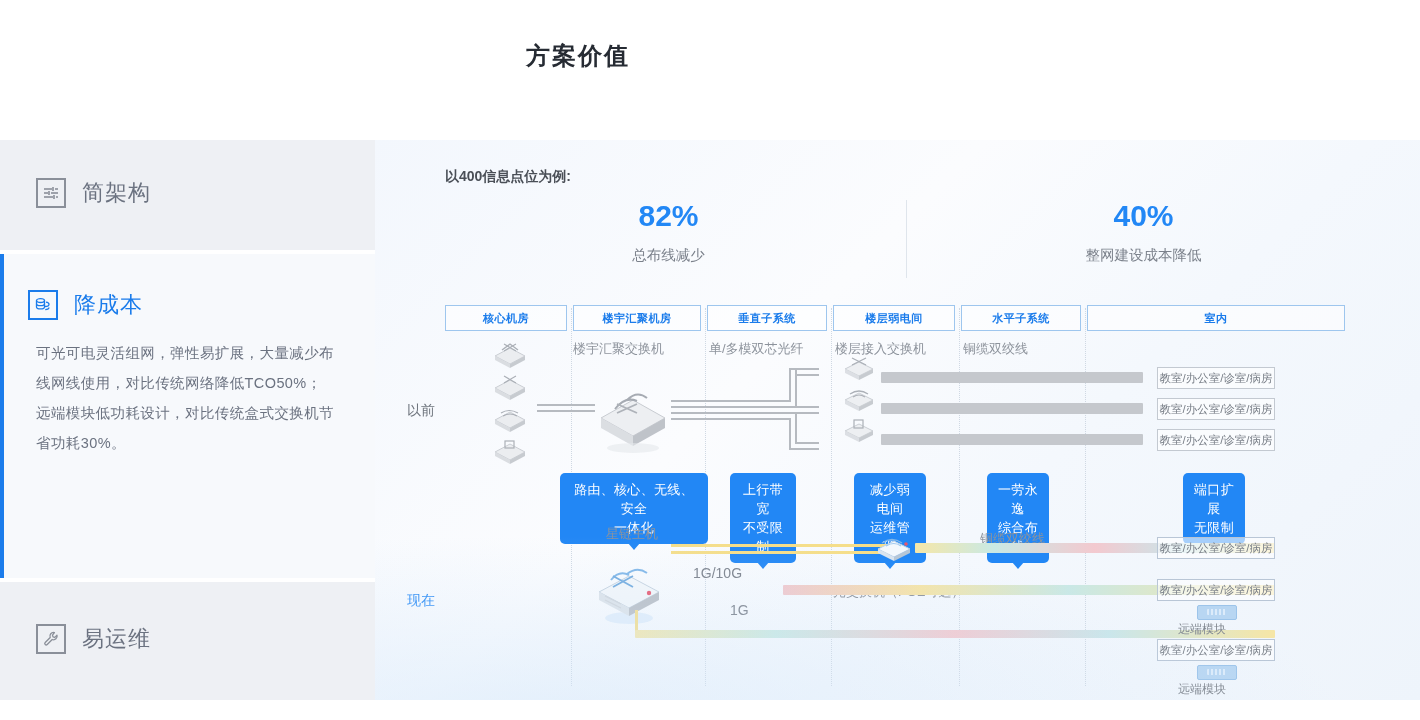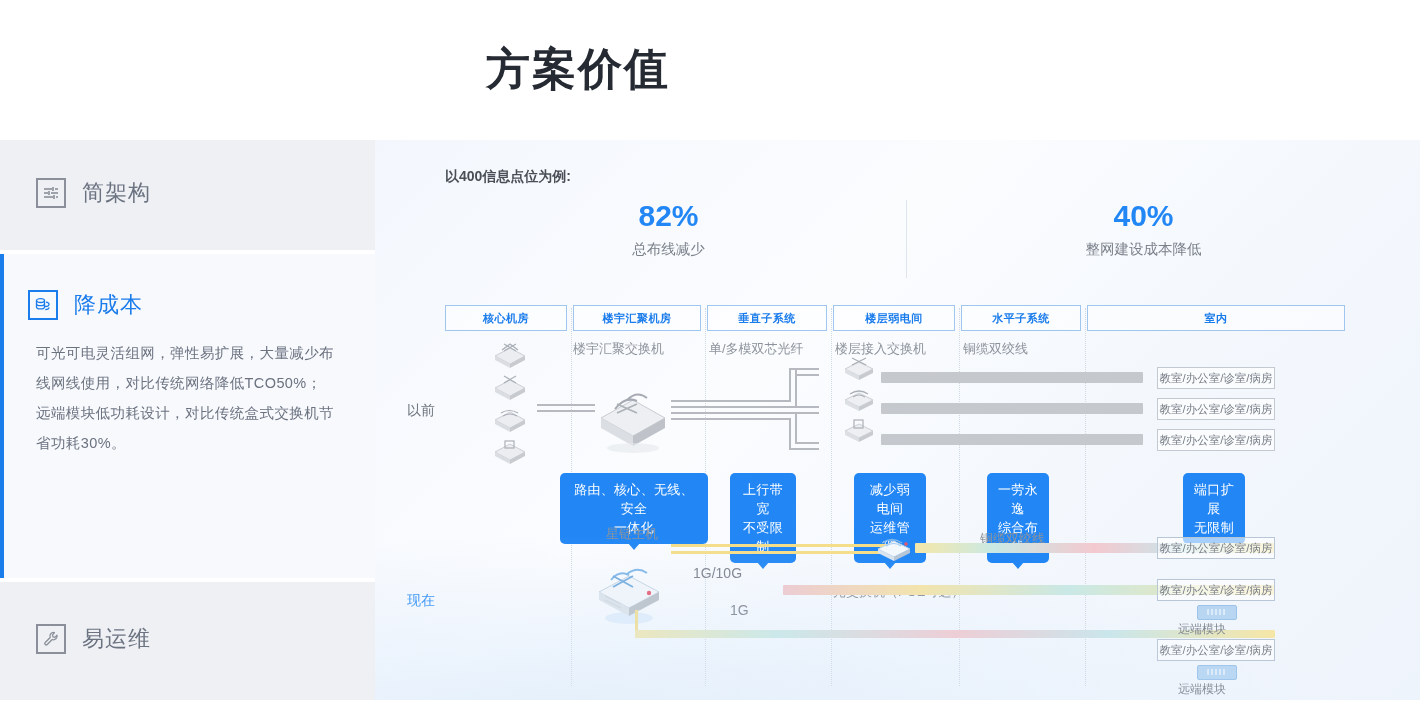--- a/index.html
+++ b/index.html
@@ -6,21 +6,21 @@
   body{
     width:1420px;height:720px;overflow:hidden;
     font-family:"Liberation Sans","DejaVu Sans",sans-serif;
     background:#ffffff;color:#333;
   }
   .page{position:relative;width:1420px;height:720px;}
 
   
   .page-title{
     position:absolute;top:40px;left:0;width:1156px;text-align:center;
-    font-size:44px;font-weight:bold;color:#262b33;letter-spacing:2px;
+    font-size:24px;font-weight:bold;color:#262b33;letter-spacing:2px;
   }
 
   
   .sidebar{position:absolute;left:0;top:140px;width:375px;height:560px;}
   .side-item{position:absolute;left:0;width:375px;box-sizing:border-box;}
   .side-item.inactive{background:#eef0f4;}
   .side-item.active{background:#f7f9fc;border-left:4px solid #1b7ceb;}
   .si-1{top:0;height:110px;}
   .si-2{top:114px;height:324px;}
   .si-3{top:442px;height:118px;}
@@ -51,21 +51,21 @@
 
   .example-label{position:absolute;left:70px;top:28px;font-size:14px;font-weight:bold;color:#4a4f57;}
 
   
   .stats{position:absolute;left:56px;top:52px;width:950px;height:86px;display:flex;}
   .stat{flex:1;text-align:center;position:relative;}
   .stat + .stat:before{
     content:"";position:absolute;left:0;top:8px;width:1px;height:78px;background:#dfe5ec;
   }
   .stat-num{font-size:30px;font-weight:bold;color:#2287f5;line-height:48px;letter-spacing:0px;}
-  .stat-cap{font-size:14.5px;color:#7b818b;text-align:center;}
+  .stat-cap{font-size:14.5px;color:#7b818b;margin-top:6px;text-align:center;}
 
   
   .colheads{position:absolute;left:70px;top:165px;height:26px;}
   .chbox{
     position:absolute;top:0;height:26px;box-sizing:border-box;
     border:1px solid #9ec6ee;background:rgba(255,255,255,.55);
     color:#1b7ceb;font-size:11px;font-weight:bold;
     display:flex;align-items:center;justify-content:center;letter-spacing:.5px;
   }
   .colsub{position:absolute;font-size:13px;color:#8d939c;white-space:nowrap;}

